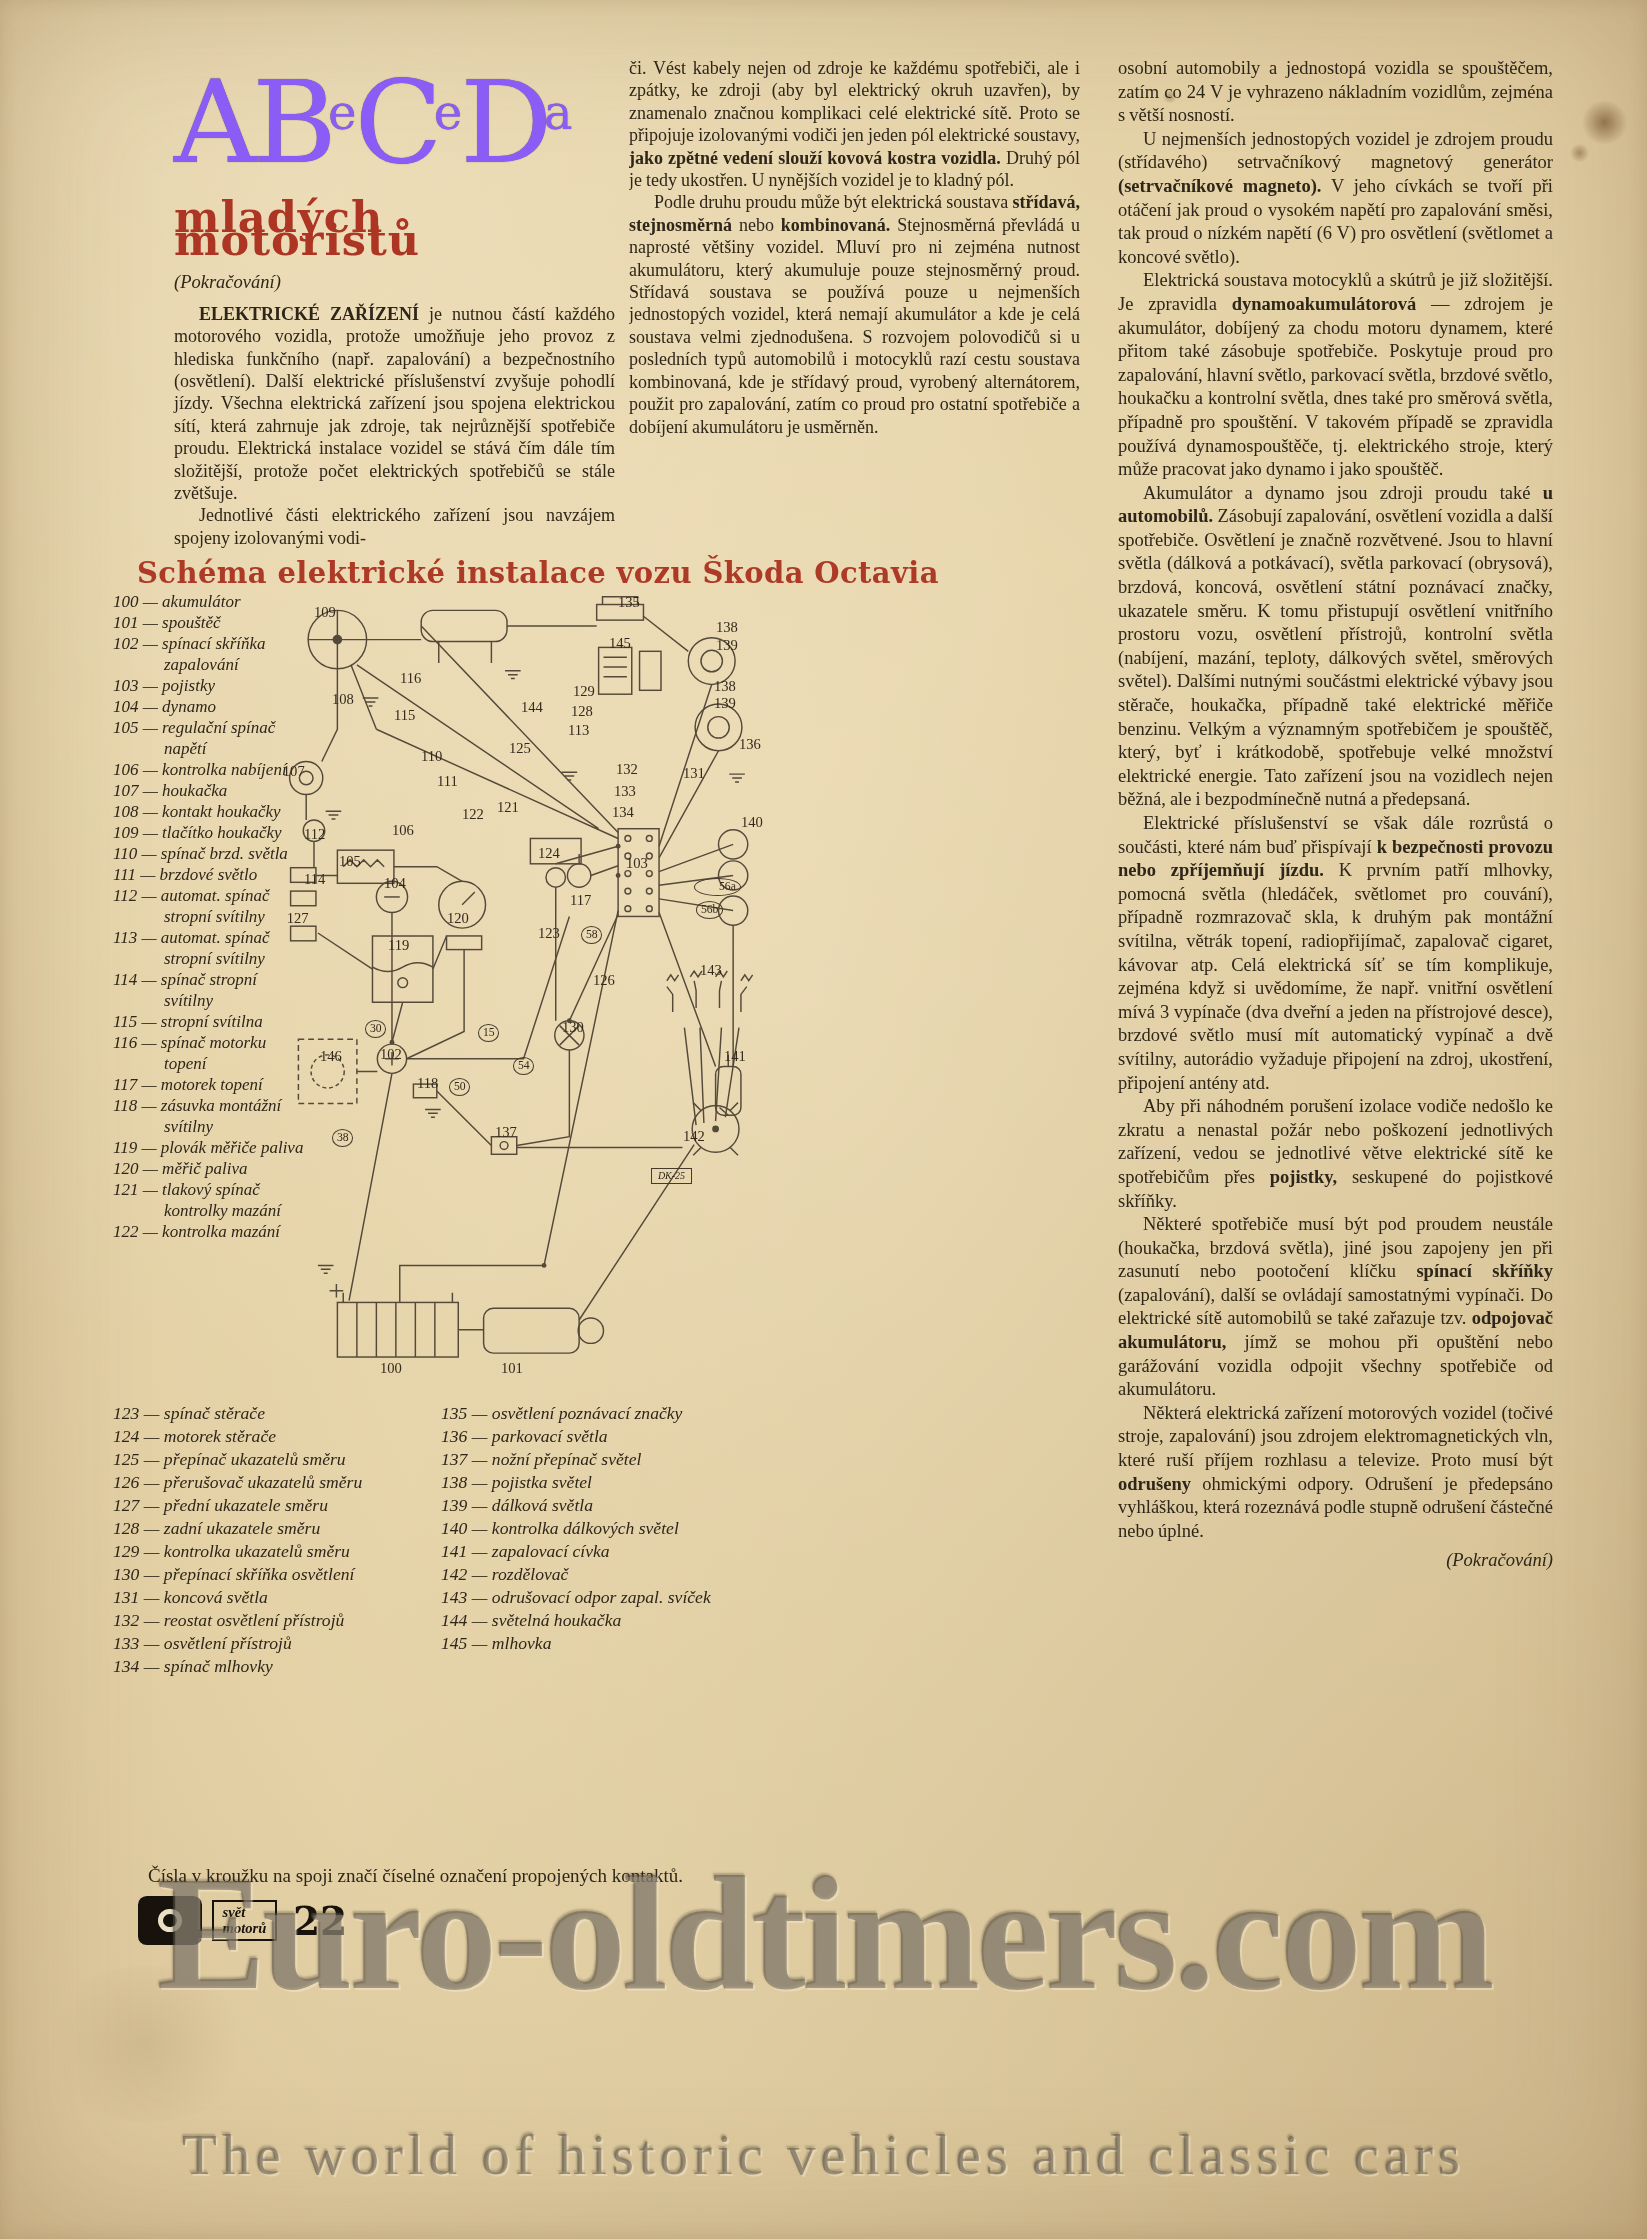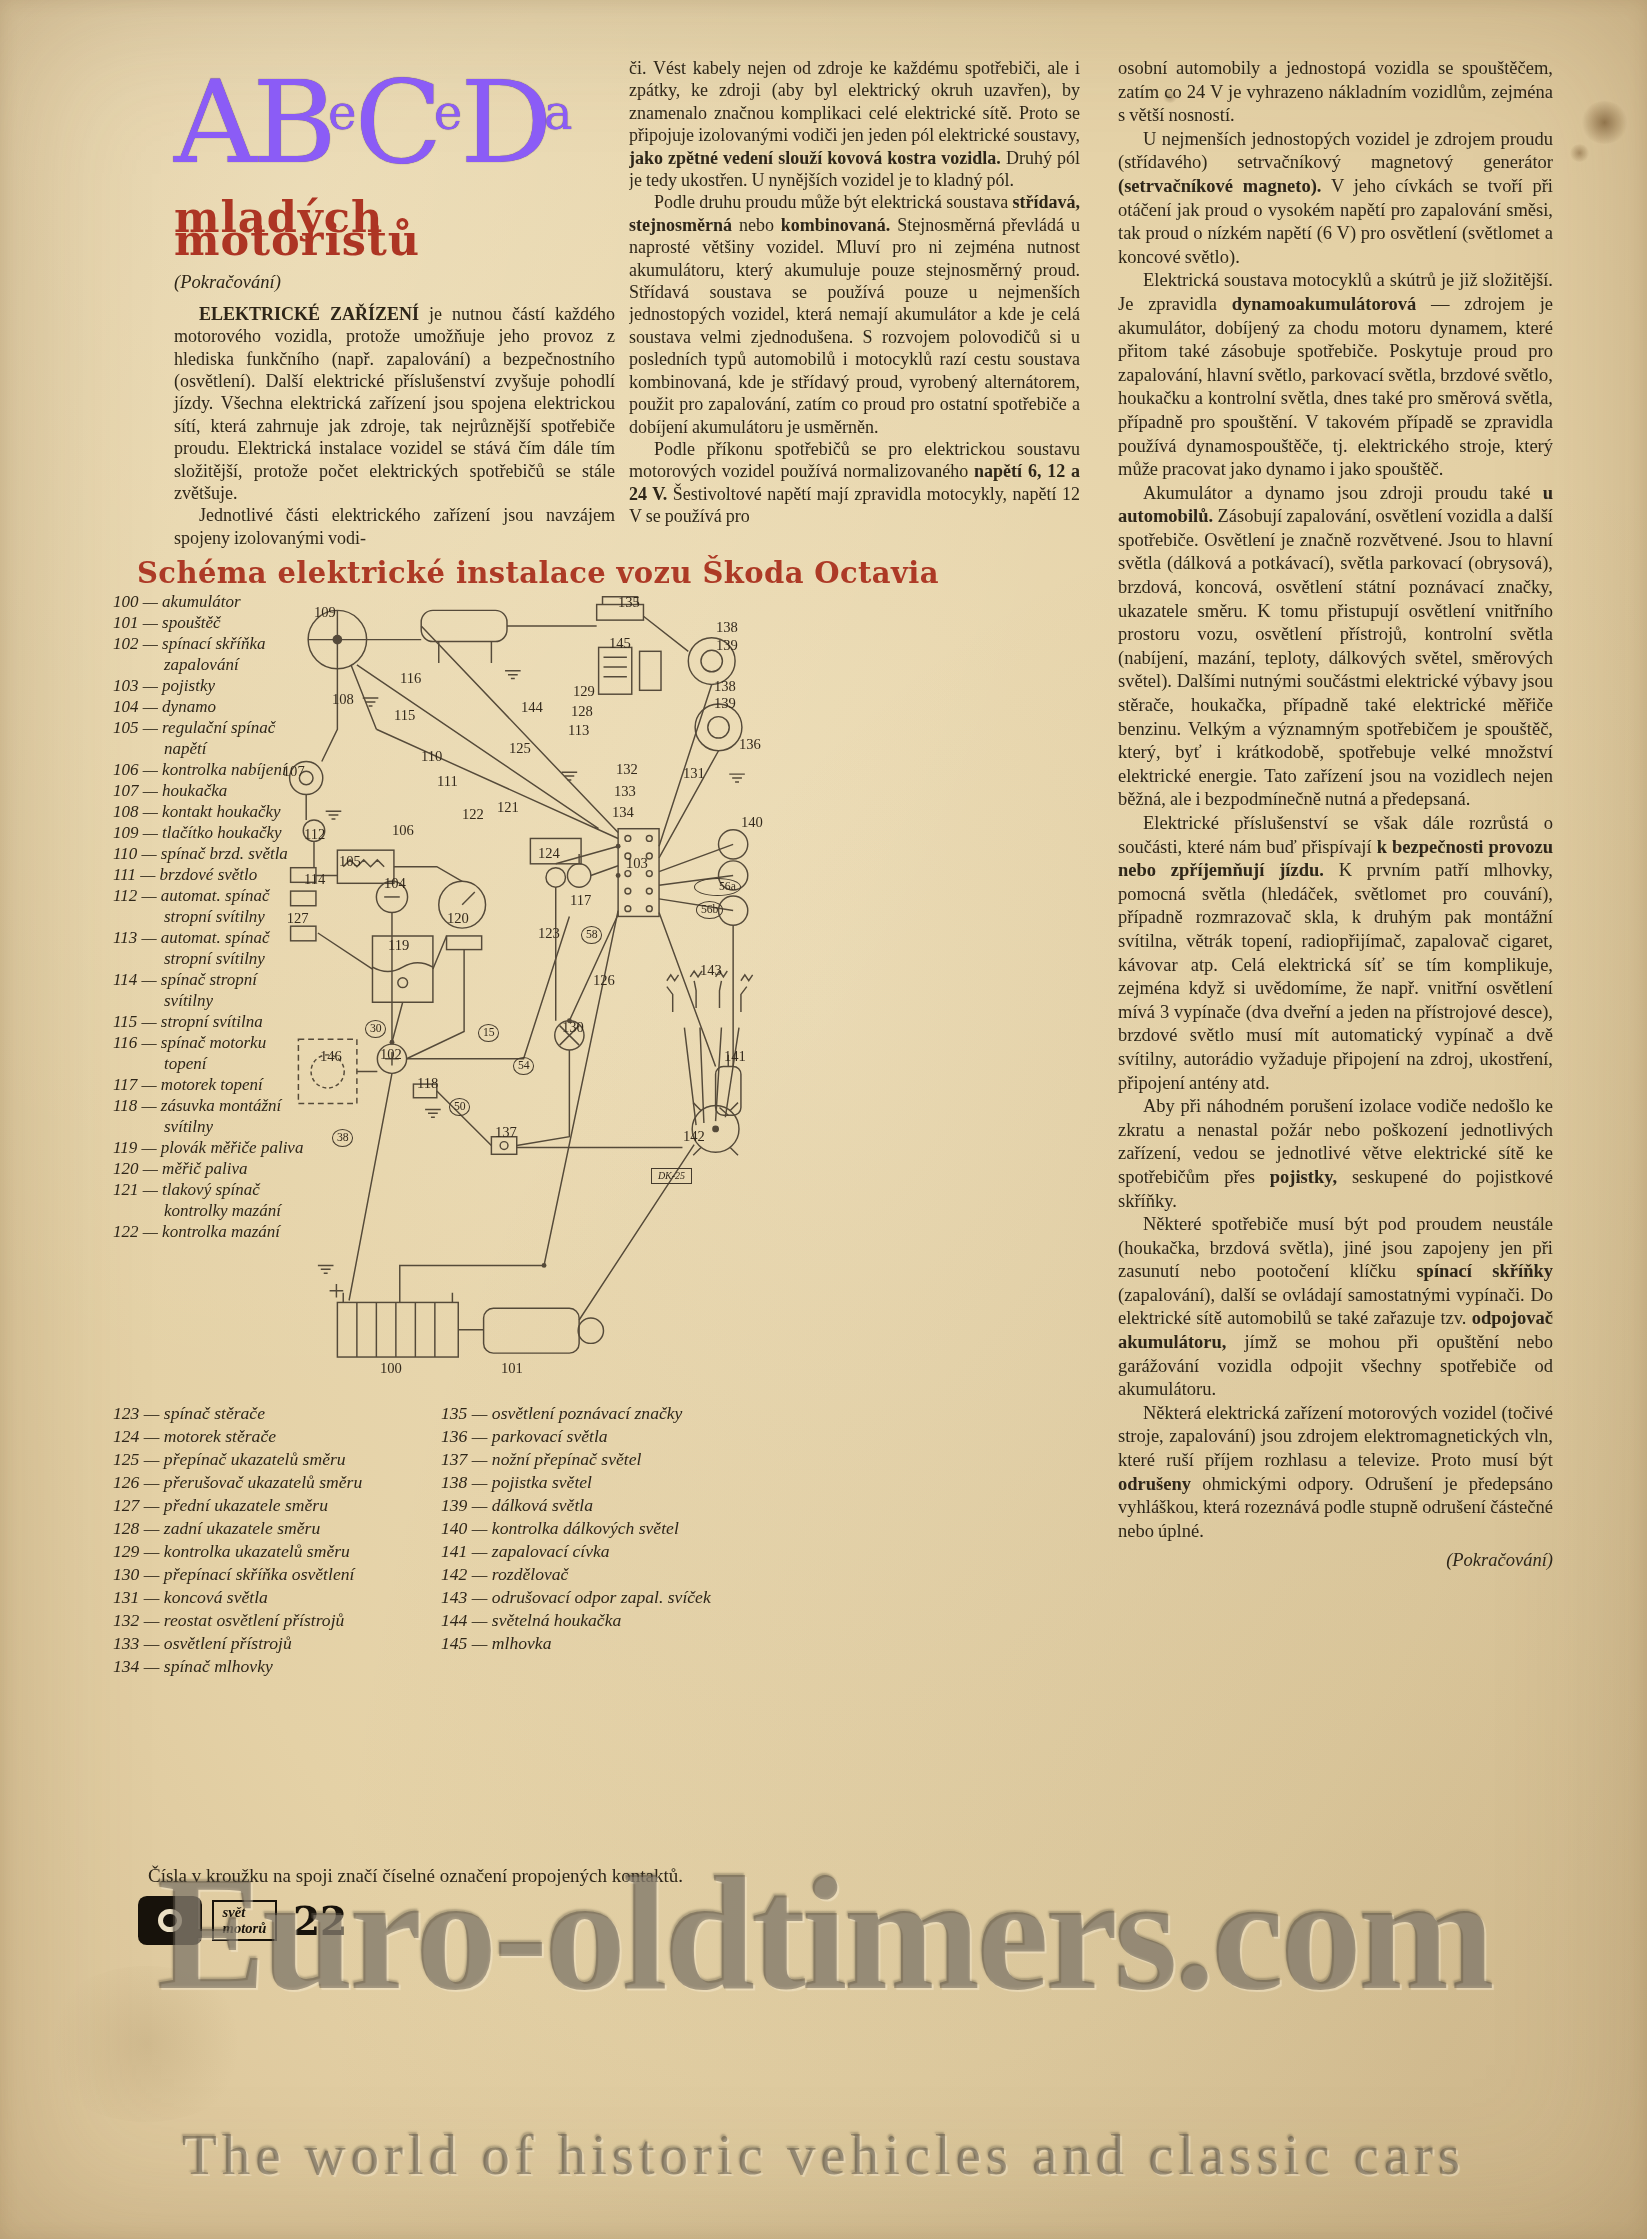--- a/index.html
+++ b/index.html
@@ -86,21 +86,20 @@
 
   <p class="para">Jednotlivé části elektrického zařízení jsou navzájem spojeny izolovanými vodi-</p>
 </div>
 </header>
 
 <div class="col col2">
   <p class="para cont">či. Vést kabely nejen od zdroje ke každému spotřebiči, ale i zpátky, ke zdroji (aby byl elektrický okruh uzavřen), by znamenalo značnou komplikaci celé elektrické sítě. Proto se připojuje izolovanými vodiči jen jeden pól elektrické soustavy, <b>jako zpětné vedení slouží kovová kostra vozidla.</b> Druhý pól je tedy ukostřen. U nynějších vozidel je to kladný pól.</p>
 
   <p class="para">Podle druhu proudu může být elektrická soustava <b>střídavá, stejnosměrná</b> nebo <b>kombinovaná.</b> Stejnosměrná převládá u naprosté většiny vozidel. Mluví pro ni zejména nutnost akumulátoru, který akumuluje pouze stejnosměrný proud. Střídavá soustava se používá pouze u nejmenších jednostopých vozidel, která nemají akumulátor a kde je celá soustava velmi zjednodušena. S rozvojem polovodičů si u posledních typů automobilů i motocyklů razí cestu soustava kombinovaná, kde je střídavý proud, vyrobený alternátorem, použit pro zapalování, zatím co proud pro ostatní spotřebiče a dobíjení akumulátoru je usměrněn.</p>
 
-  <p class="para">Podle příkonu spotřebičů se pro elektrickou soustavu motorových vozidel používá normalizovaného <b>napětí 6, 12 a 24 V.</b> Šestivoltové napětí mají zpravidla motocykly, napětí 12 V se používá pro</p>
 </div>
 
 <div class="col col3">
   <div>
   <p class="para cont">osobní automobily a jednostopá vozidla se spouštěčem, zatím co 24 V je vyhrazeno nákladním vozidlům, zejména s větší nosností.</p>
 
   <p class="para">U nejmenších jednostopých vozidel je zdrojem proudu (střídavého) setrvačníkový magnetový generátor <b>(setrvačníkové magneto).</b> V jeho cívkách se tvoří při otáčení jak proud o vysokém napětí pro zapalování směsi, tak proud o nízkém napětí (6 V) pro osvětlení (světlomet a koncové světlo).</p>
 
   <p class="para">Elektrická soustava motocyklů a skútrů je již složitější. Je zpravidla <b>dynamoakumulátorová</b> — zdrojem je akumulátor, dobíjený za chodu motoru dynamem, které přitom také zásobuje spotřebiče. Poskytuje proud pro zapalování, hlavní světlo, parkovací světla, brzdové světlo, houkačku a kontrolní světla, dnes také pro směrová světla, případně pro spouštění. V takovém případě se zpravidla používá dynamospouštěče, tj. elektrického stroje, který může pracovat jako dynamo i jako spouštěč.</p>
 
@@ -429,21 +428,21 @@
   <span class="dlabel" style="left: 449px; top: 466px;">141</span>
 
   <span class="dlabel" style="left: 408px; top: 546px;">142</span>
 
   <span class="dlabel" style="left: 105px; top: 778px;">100</span>
 
   <span class="dlabel" style="left: 226px; top: 778px;">101</span>
 
   <span class="dlabel k-circ" style="left: 90px; top: 437px;">30</span>
 
-  <span class="dlabel k-circ" style="left: 174px; top: 495px; margin-top: 20px;">50</span>
+  <span class="dlabel k-circ" style="left: 174px; top: 495px;">50</span>
 
   <span class="dlabel k-circ" style="left: 203px; top: 441px;">15</span>
 
   <span class="dlabel k-circ" style="left: 218px; top: 474px; margin-left: 20px;">54</span>
 
   <span class="dlabel k-circ" style="left: 306px; top: 343px;">58</span>
 
   <span class="dlabel k-circ" style="left: 419px; top: 295px; padding-left: 24px;">56a</span>
 
   <span class="dlabel k-circ" style="left: 421px; top: 318px;">56b</span>

